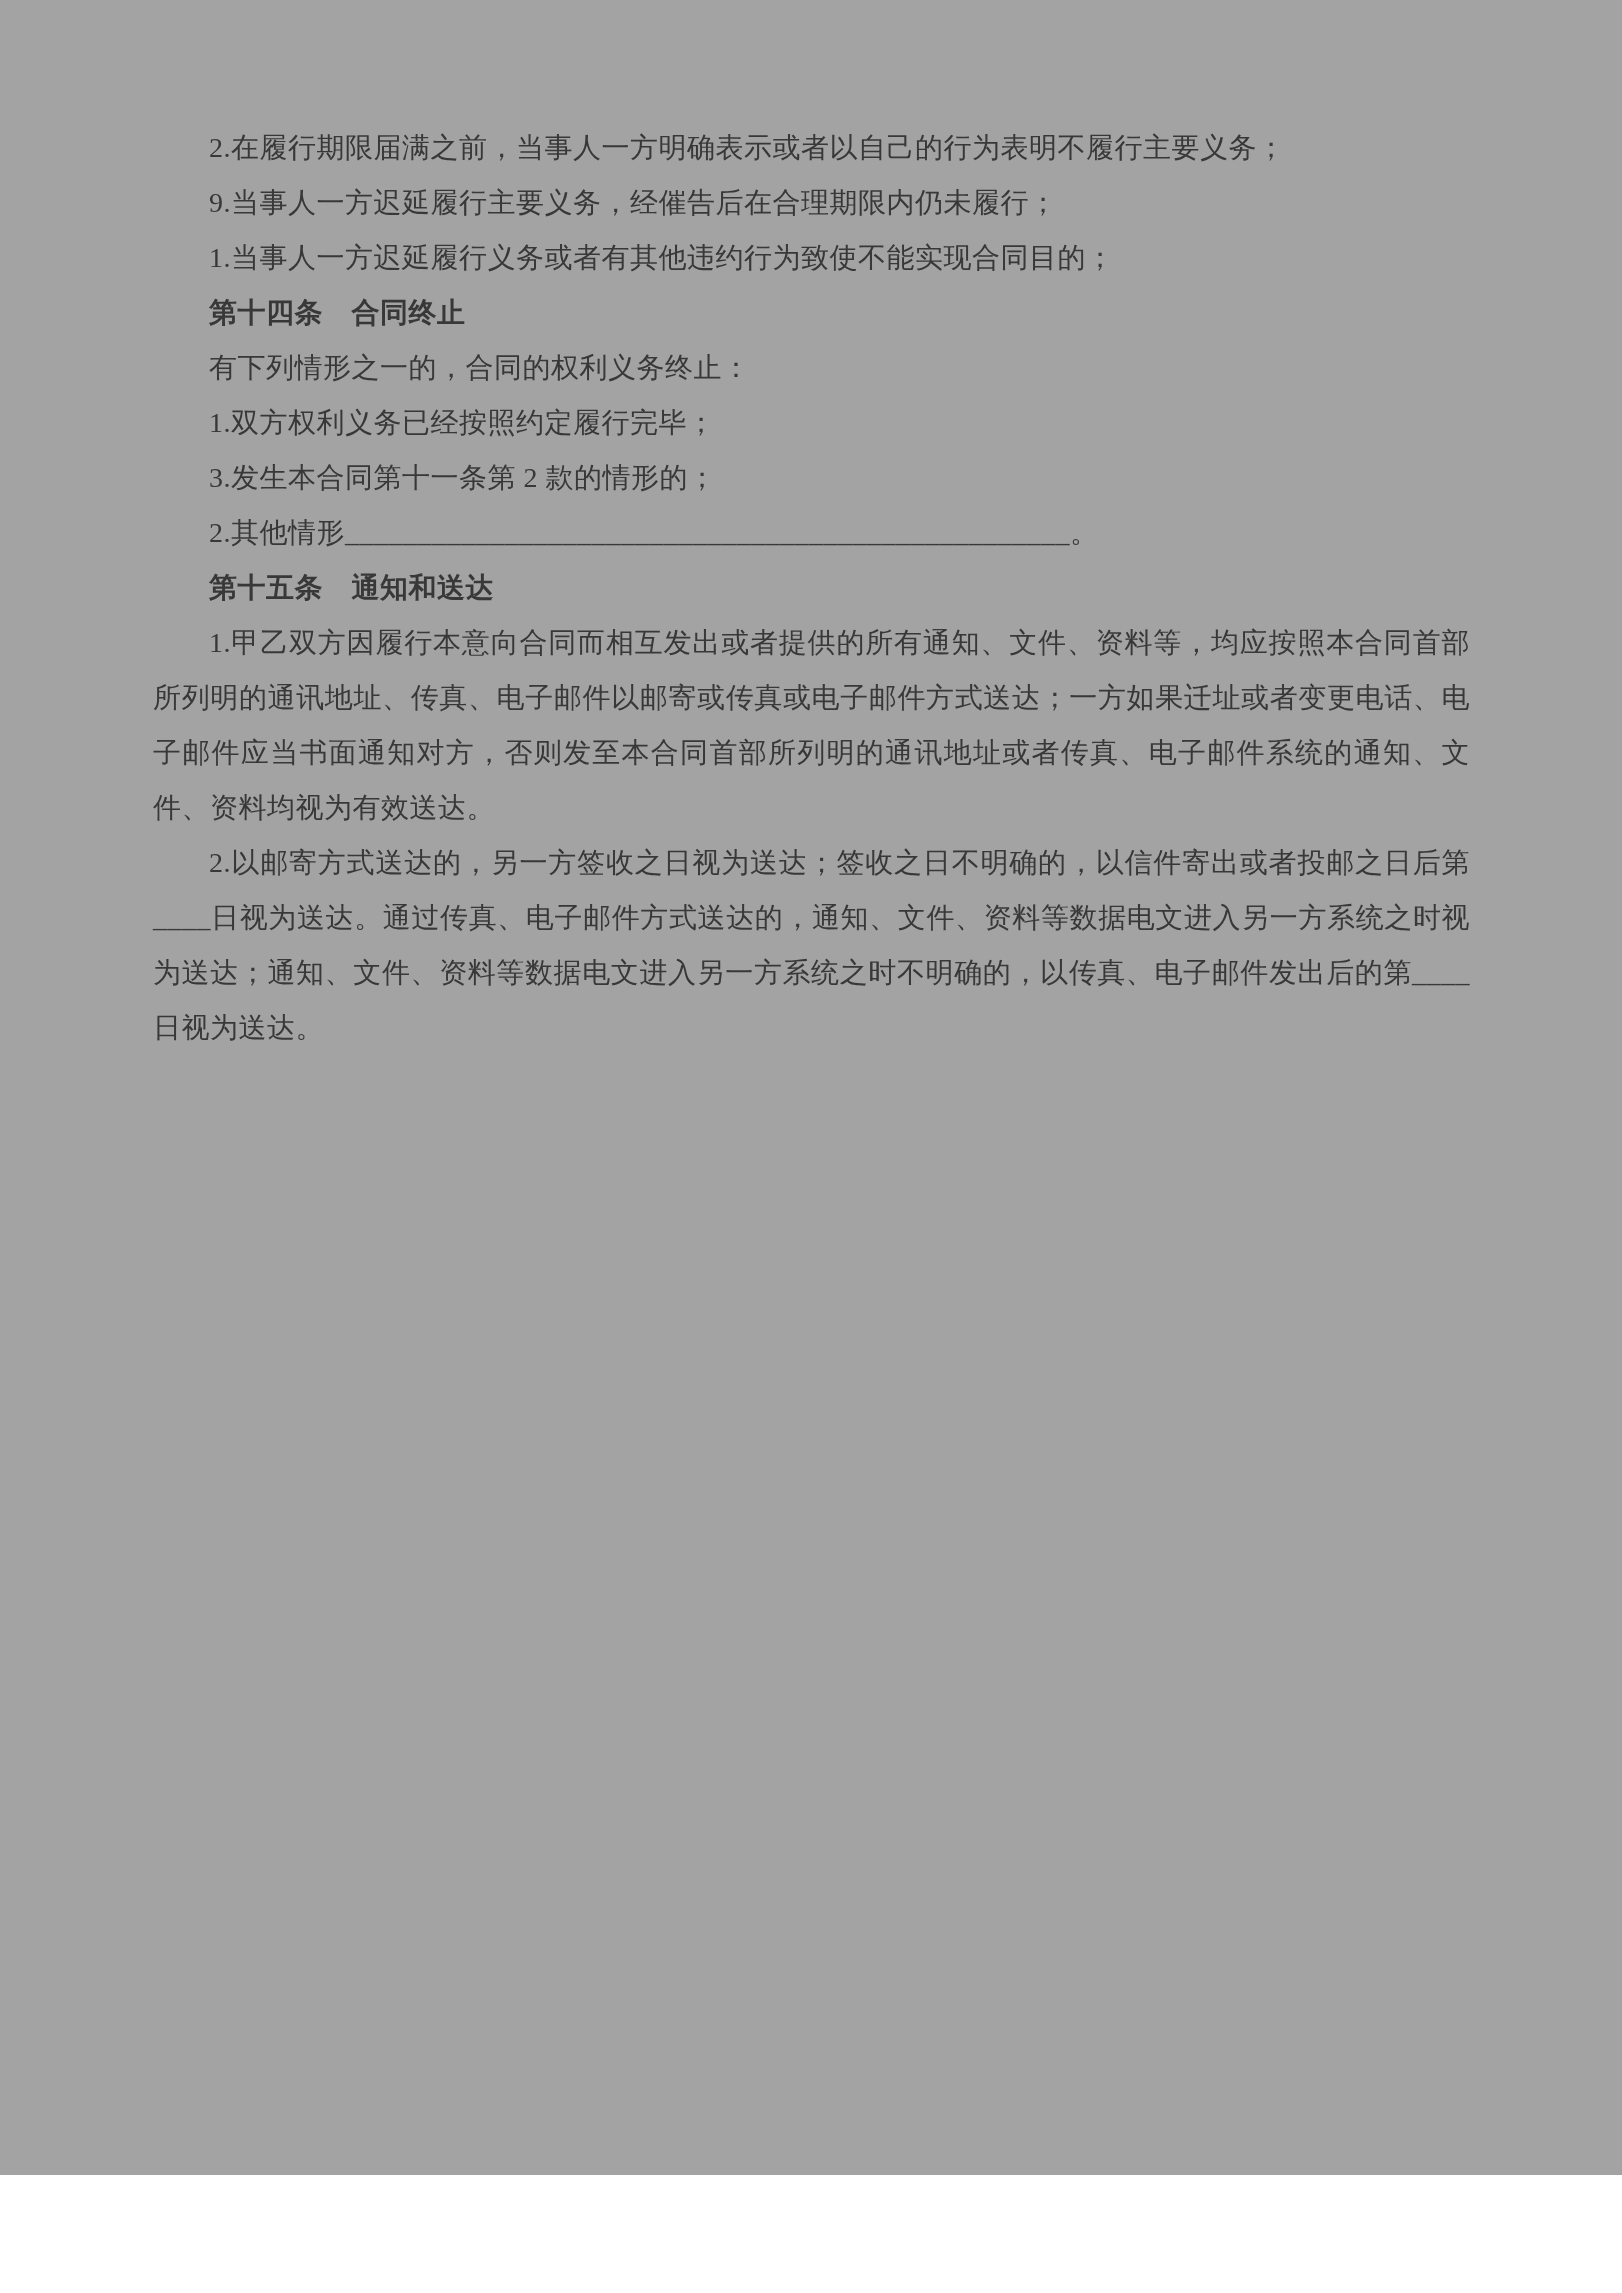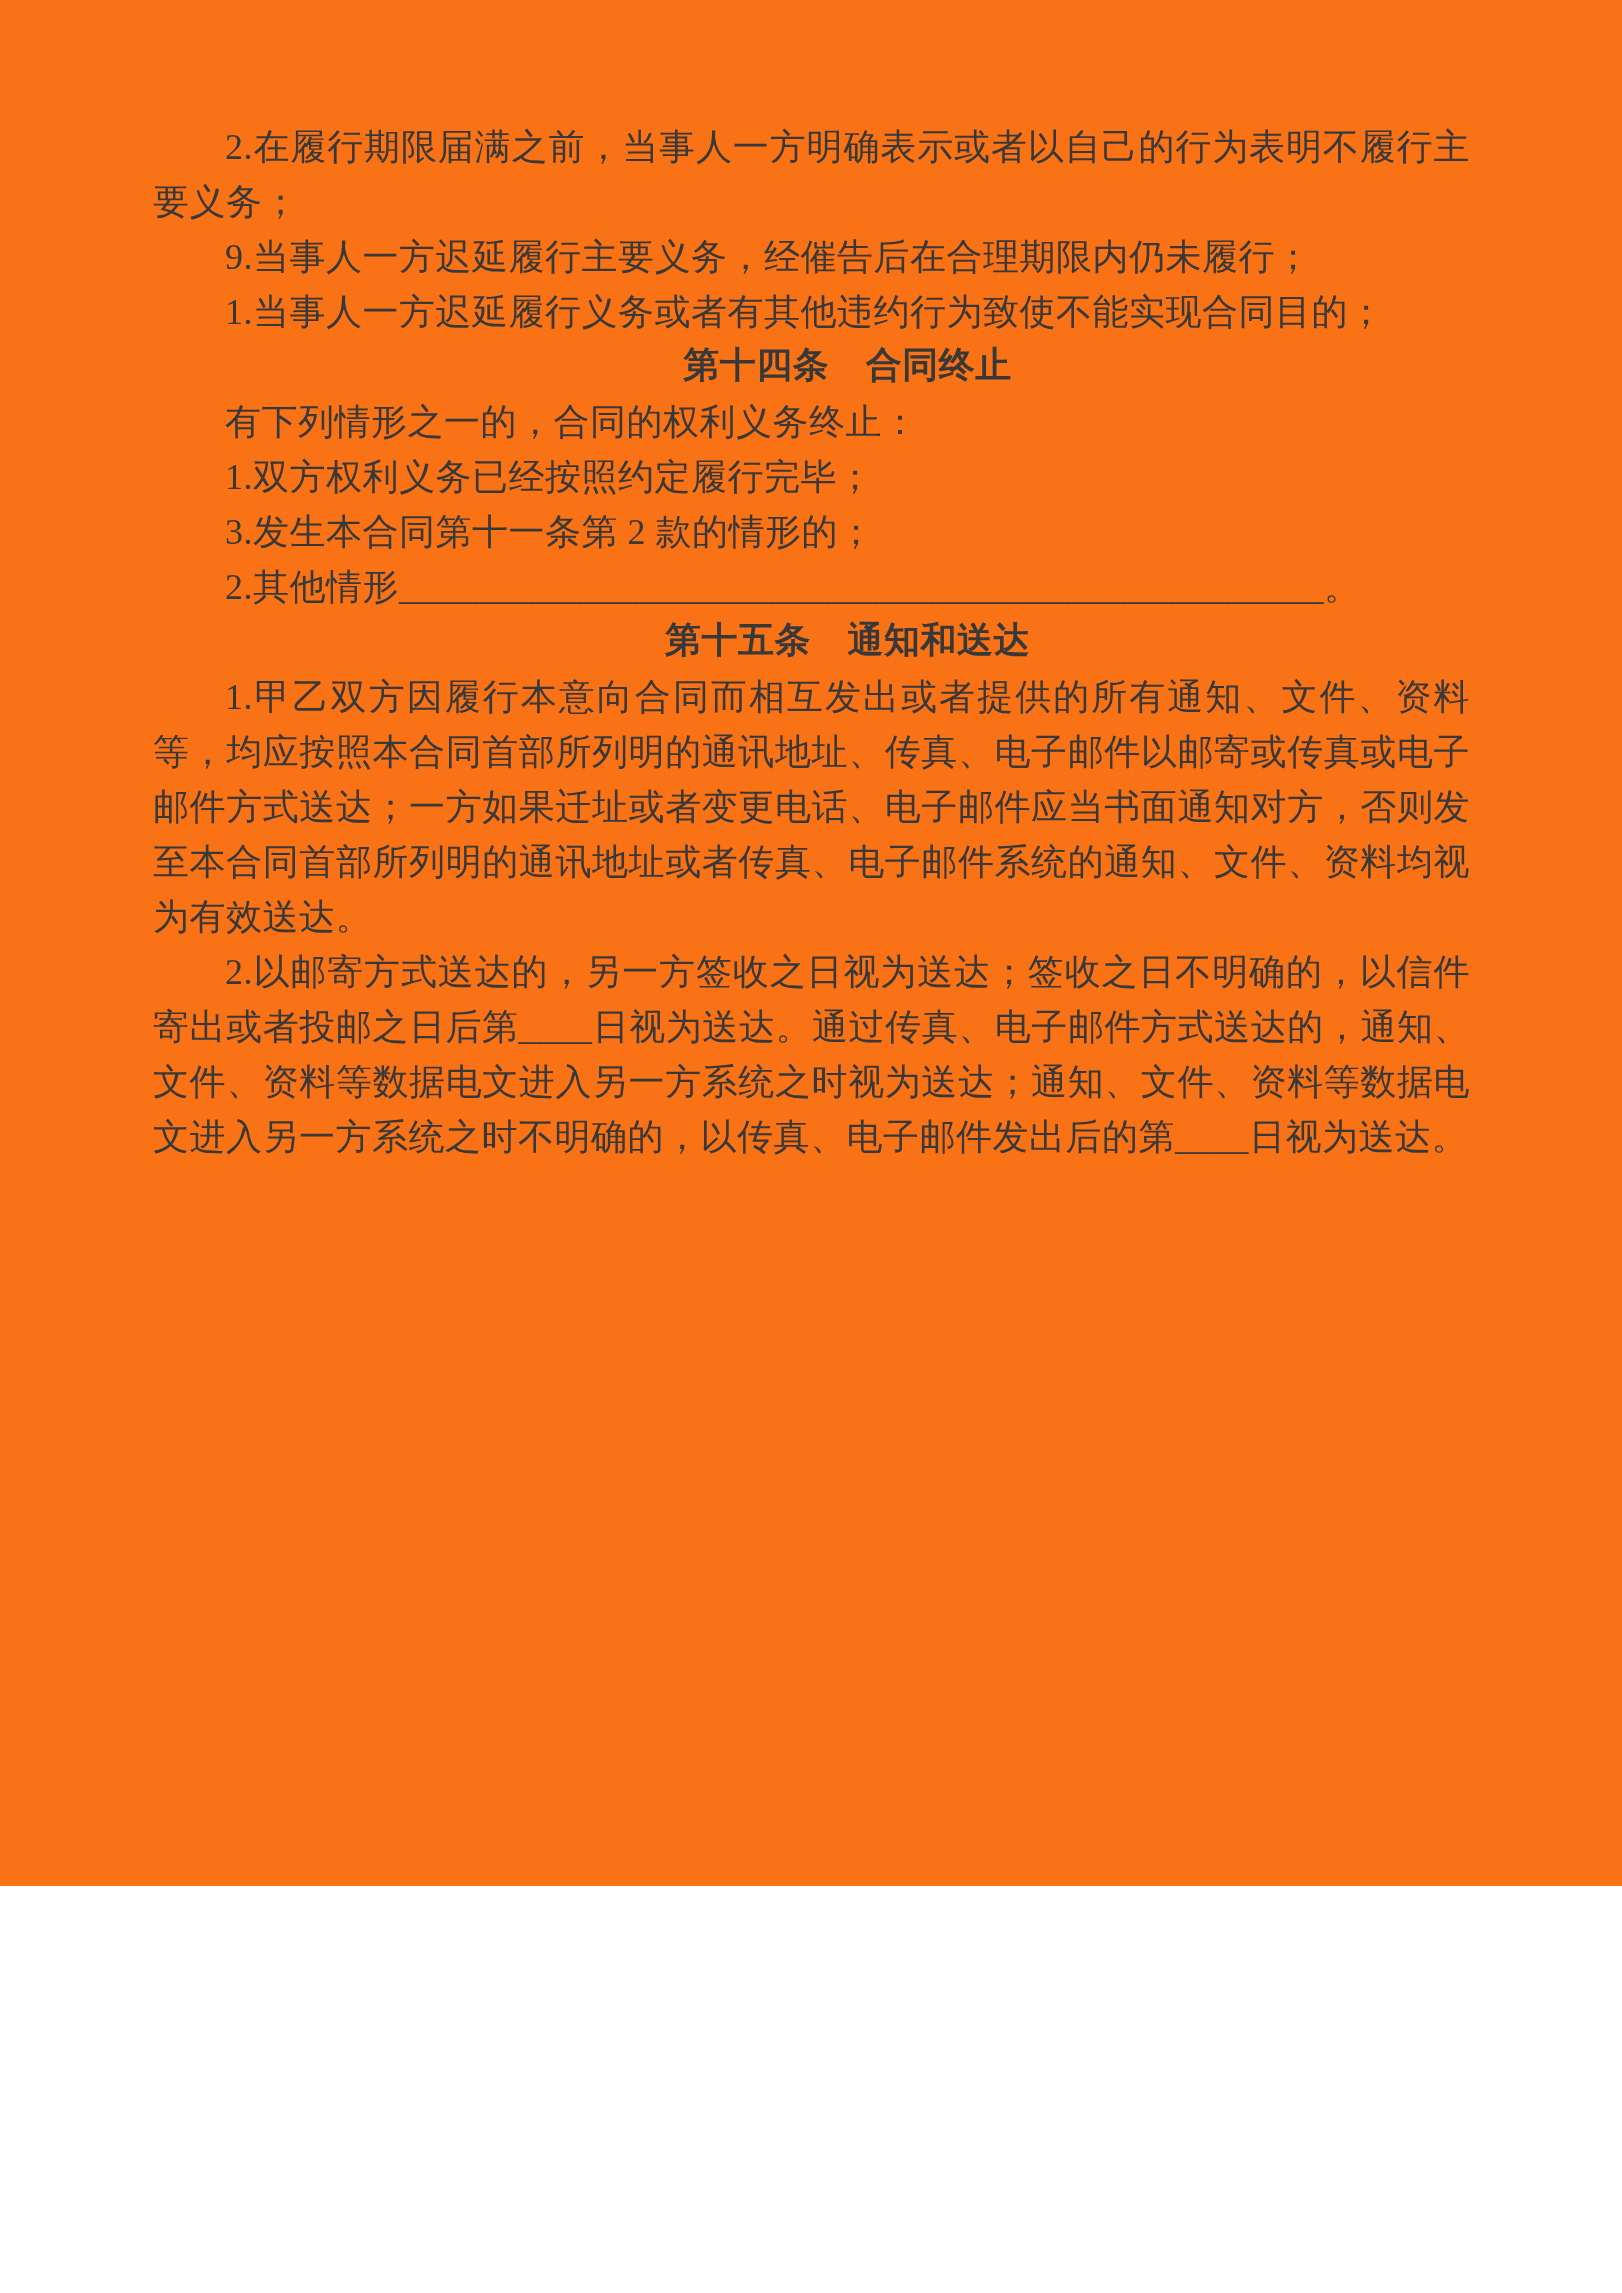--- a/index.html
+++ b/index.html
@@ -3,40 +3,40 @@
 <meta charset="utf-8">
 <style>
   html, body {
     margin: 0;
     padding: 0;
     background: #ffffff;
   }
   .page {
     position: relative;
     width: 1623px;
-    height: 1886px;
+    height: 2175px;
     box-sizing: border-box;
-    background: #f97316;
+    background: #a3a3a3;
     padding: 120px 153px 0 153px;
     font-family: "Liberation Serif", "DejaVu Serif", serif;
-    font-size: 36px;
+    font-size: 28px;
     line-height: 55px;
     color: #383838;
   }
   .para {
     margin: 0;
     text-align: justify;
     text-indent: 2em;
     word-break: break-all;
     letter-spacing: 0.5px;
   }
   .para.heading {
     font-weight: 700;
-    font-family: Liberation Mono, monospace;
-    text-align: center;
+    font-family: Liberation Serif, serif;
+    text-align: left;
   }
 </style>
 </head>
 <body>
 
 <div class="page">
   <div>
       <p class="para">2.在履行期限届满之前，当事人一方明确表示或者以自己的行为表明不履行主要义务；</p>
       <p class="para">9.当事人一方迟延履行主要义务，经催告后在合理期限内仍未履行；</p>
       <p class="para">1.当事人一方迟延履行义务或者有其他违约行为致使不能实现合同目的；</p>

